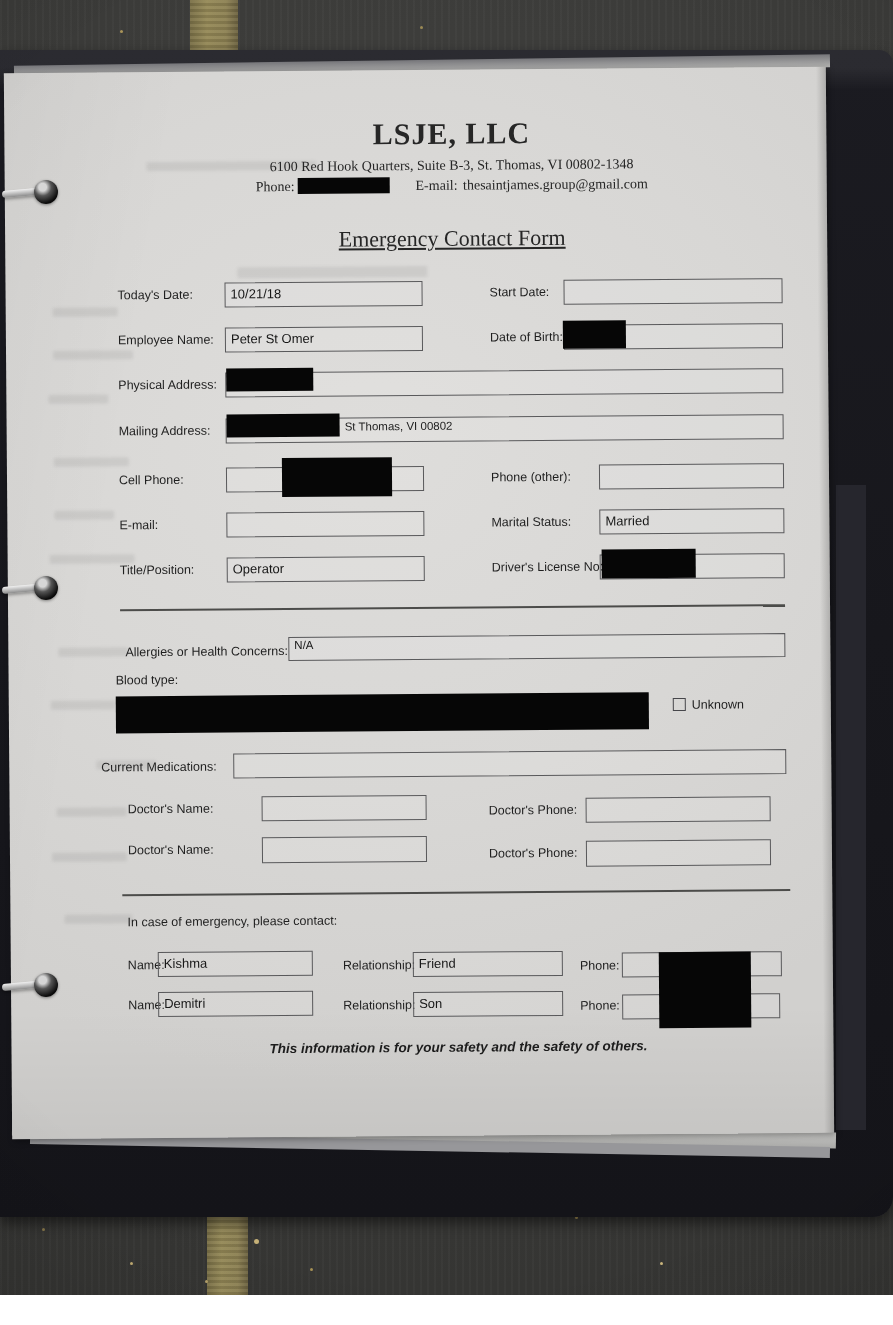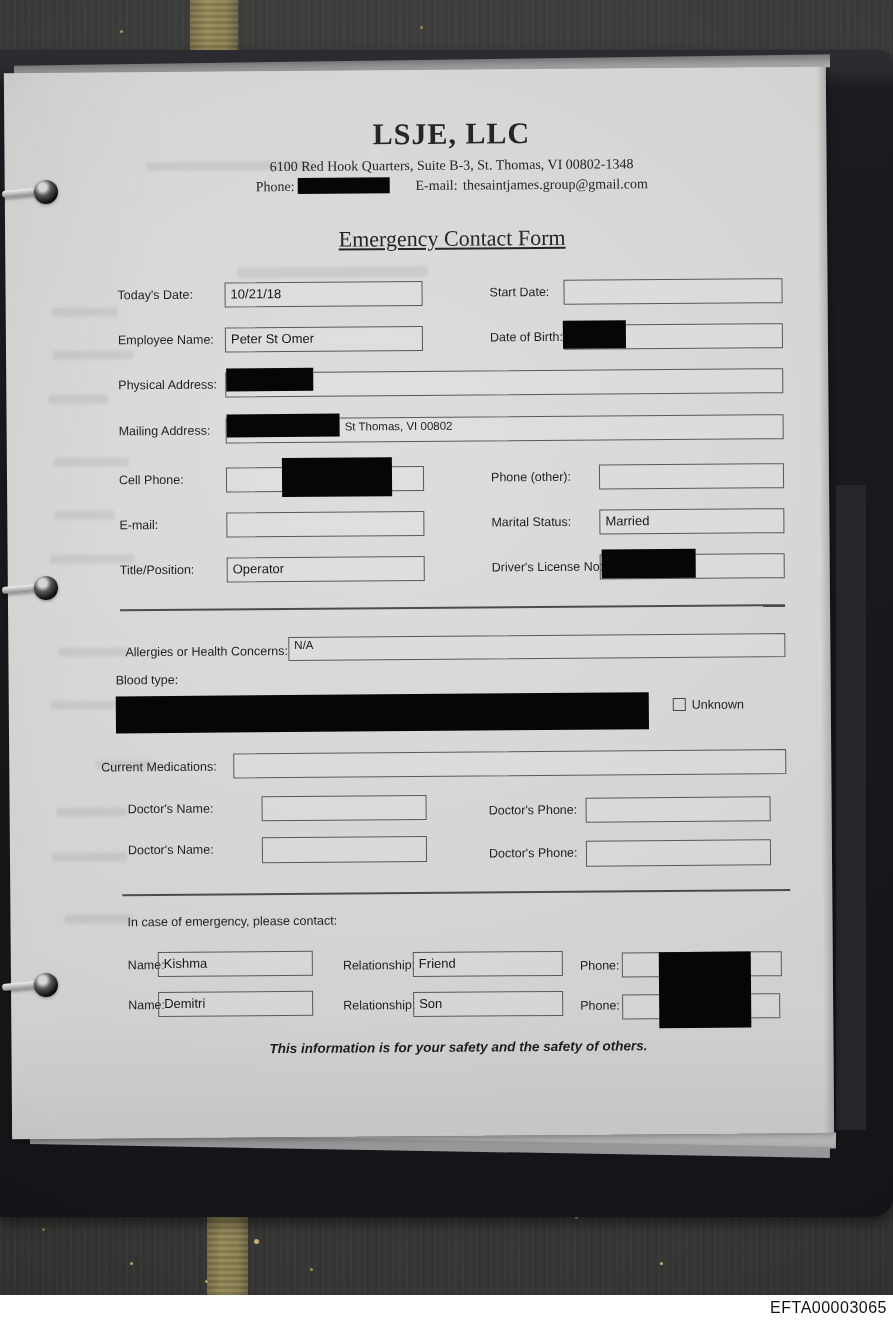--- a/index.html
+++ b/index.html
@@ -226,16 +226,13 @@
 
   <div class="rod" style="top:189px"></div>
   <div class="grommet" style="top:180px"></div>
   <div class="rod" style="top:585px"></div>
   <div class="grommet" style="top:576px"></div>
   <div class="rod" style="top:982px"></div>
   <div class="grommet" style="top:973px"></div>
 
   <div class="vignette"></div>
 
-  <div class="bates-strip">
-    <span class="bates">EFTA00003065</span>
-  </div>
 </div>
 
 </body></html>

